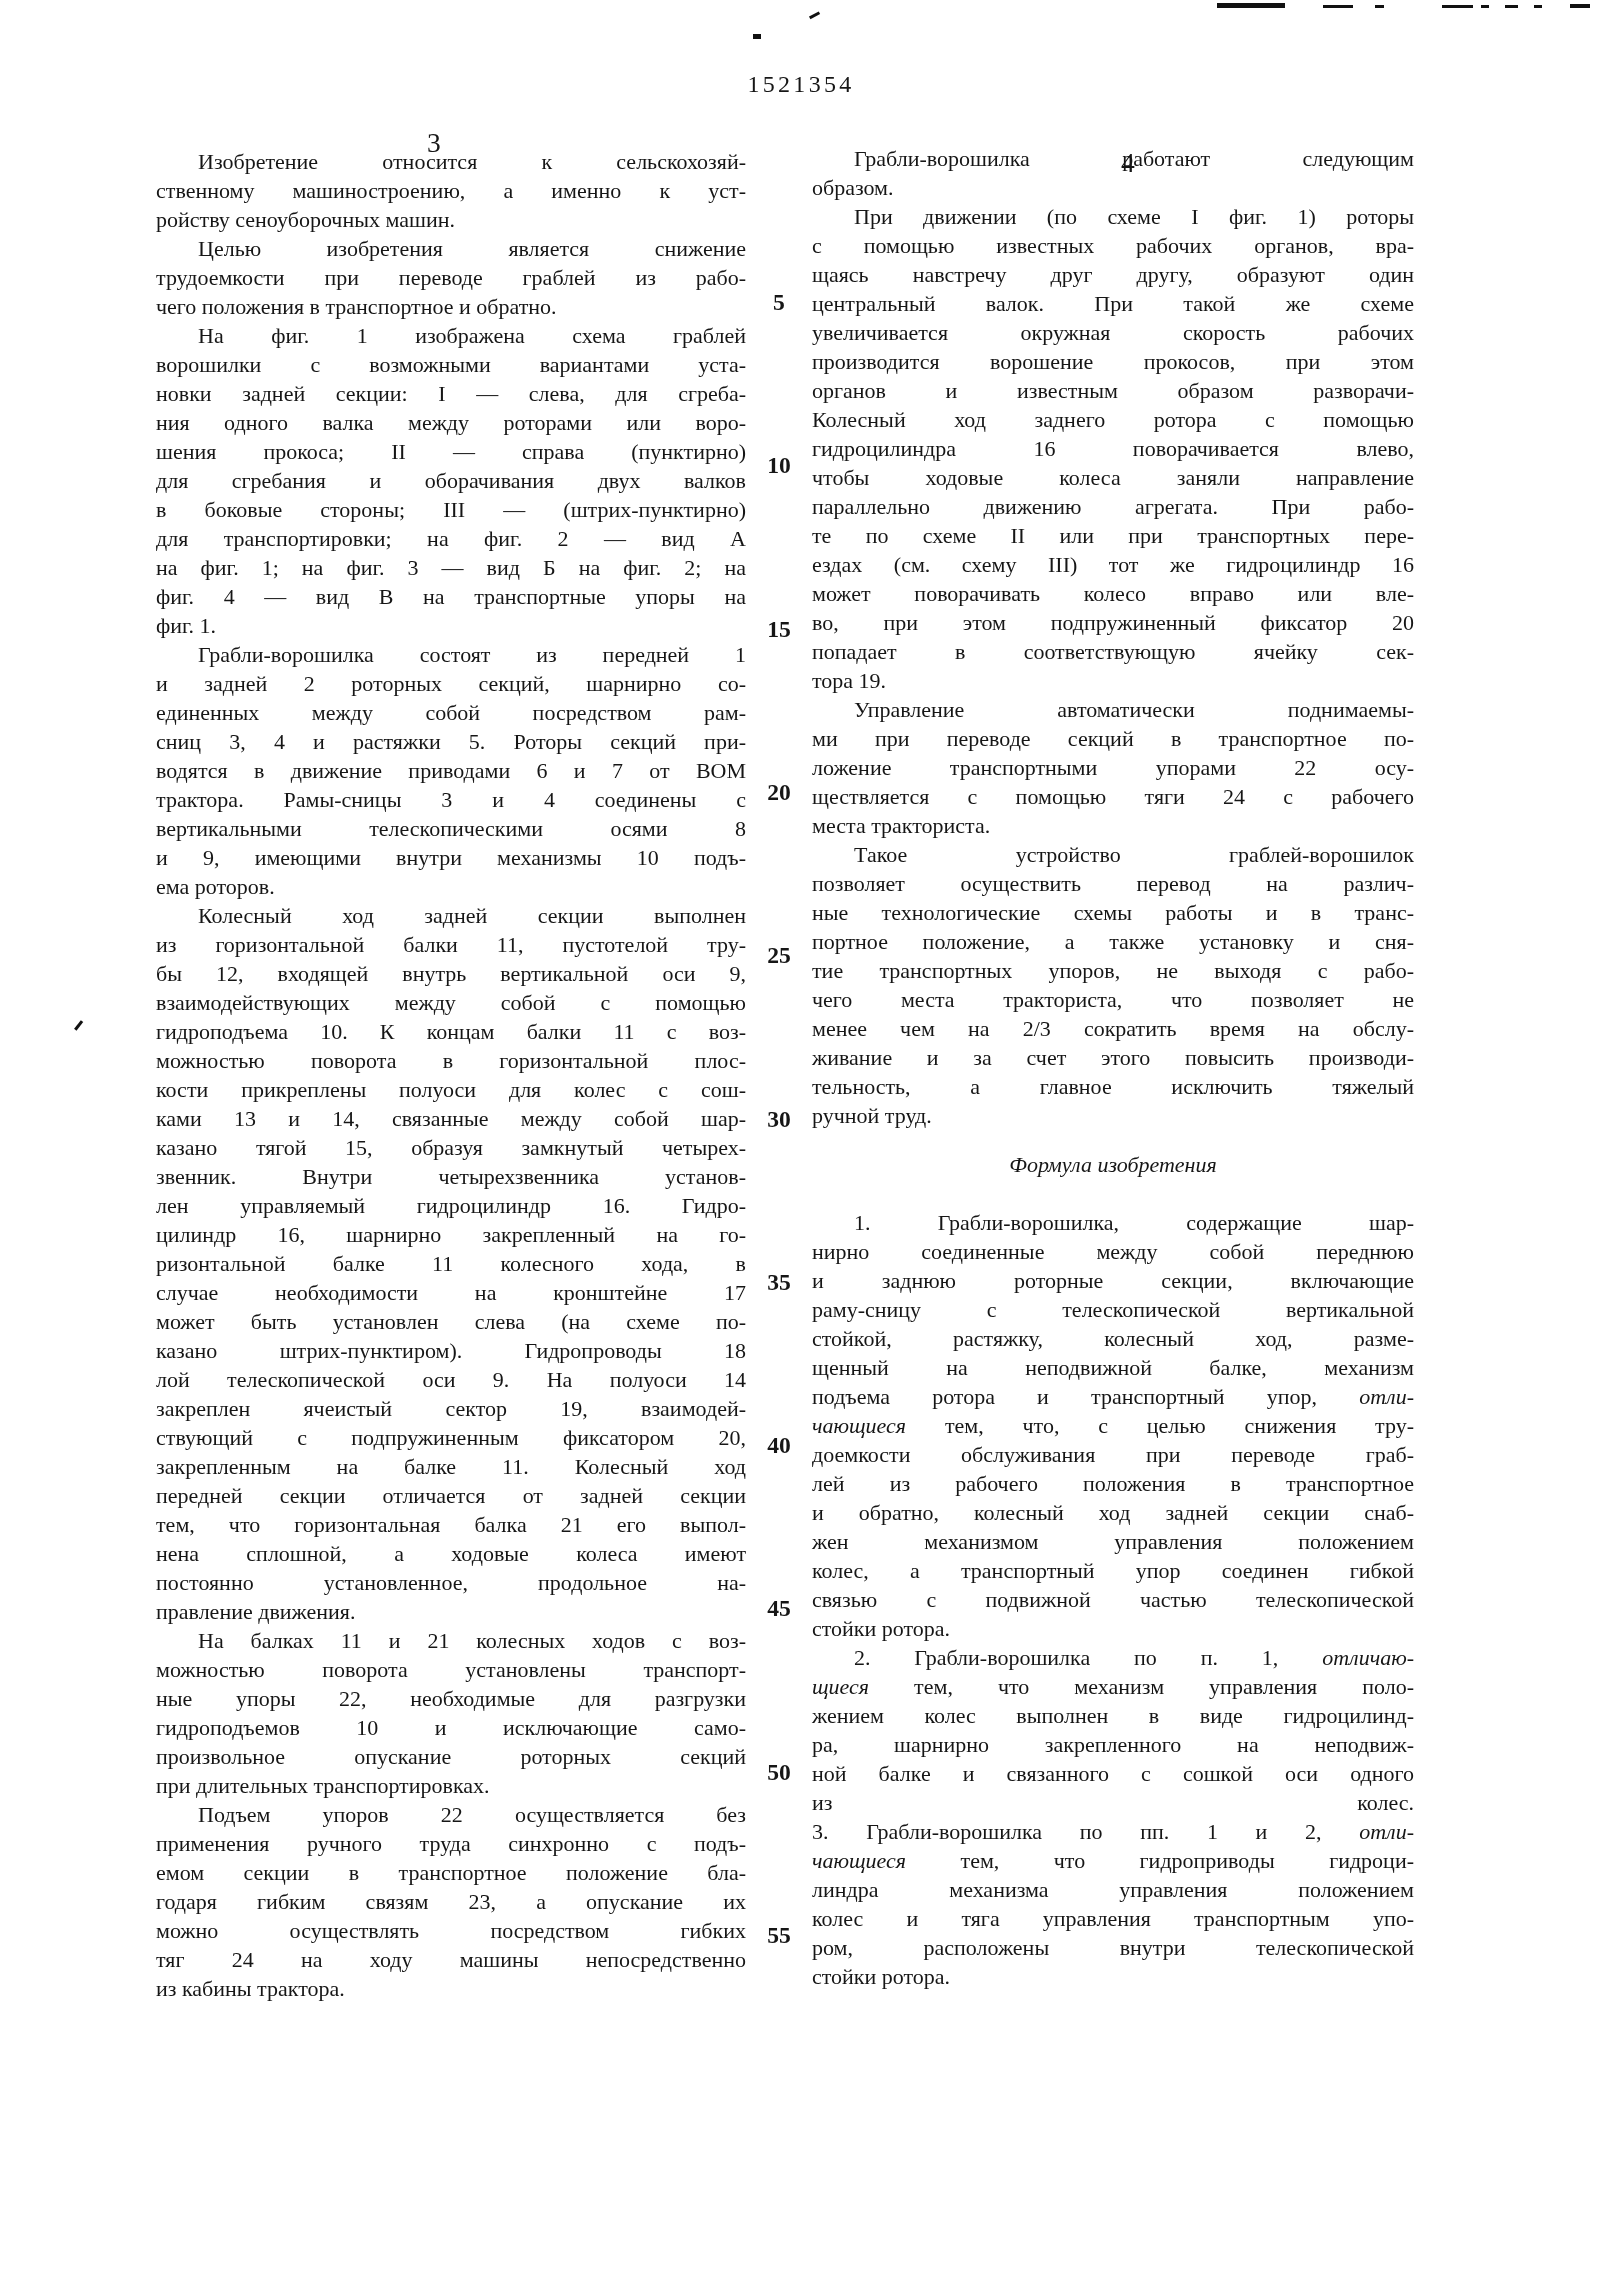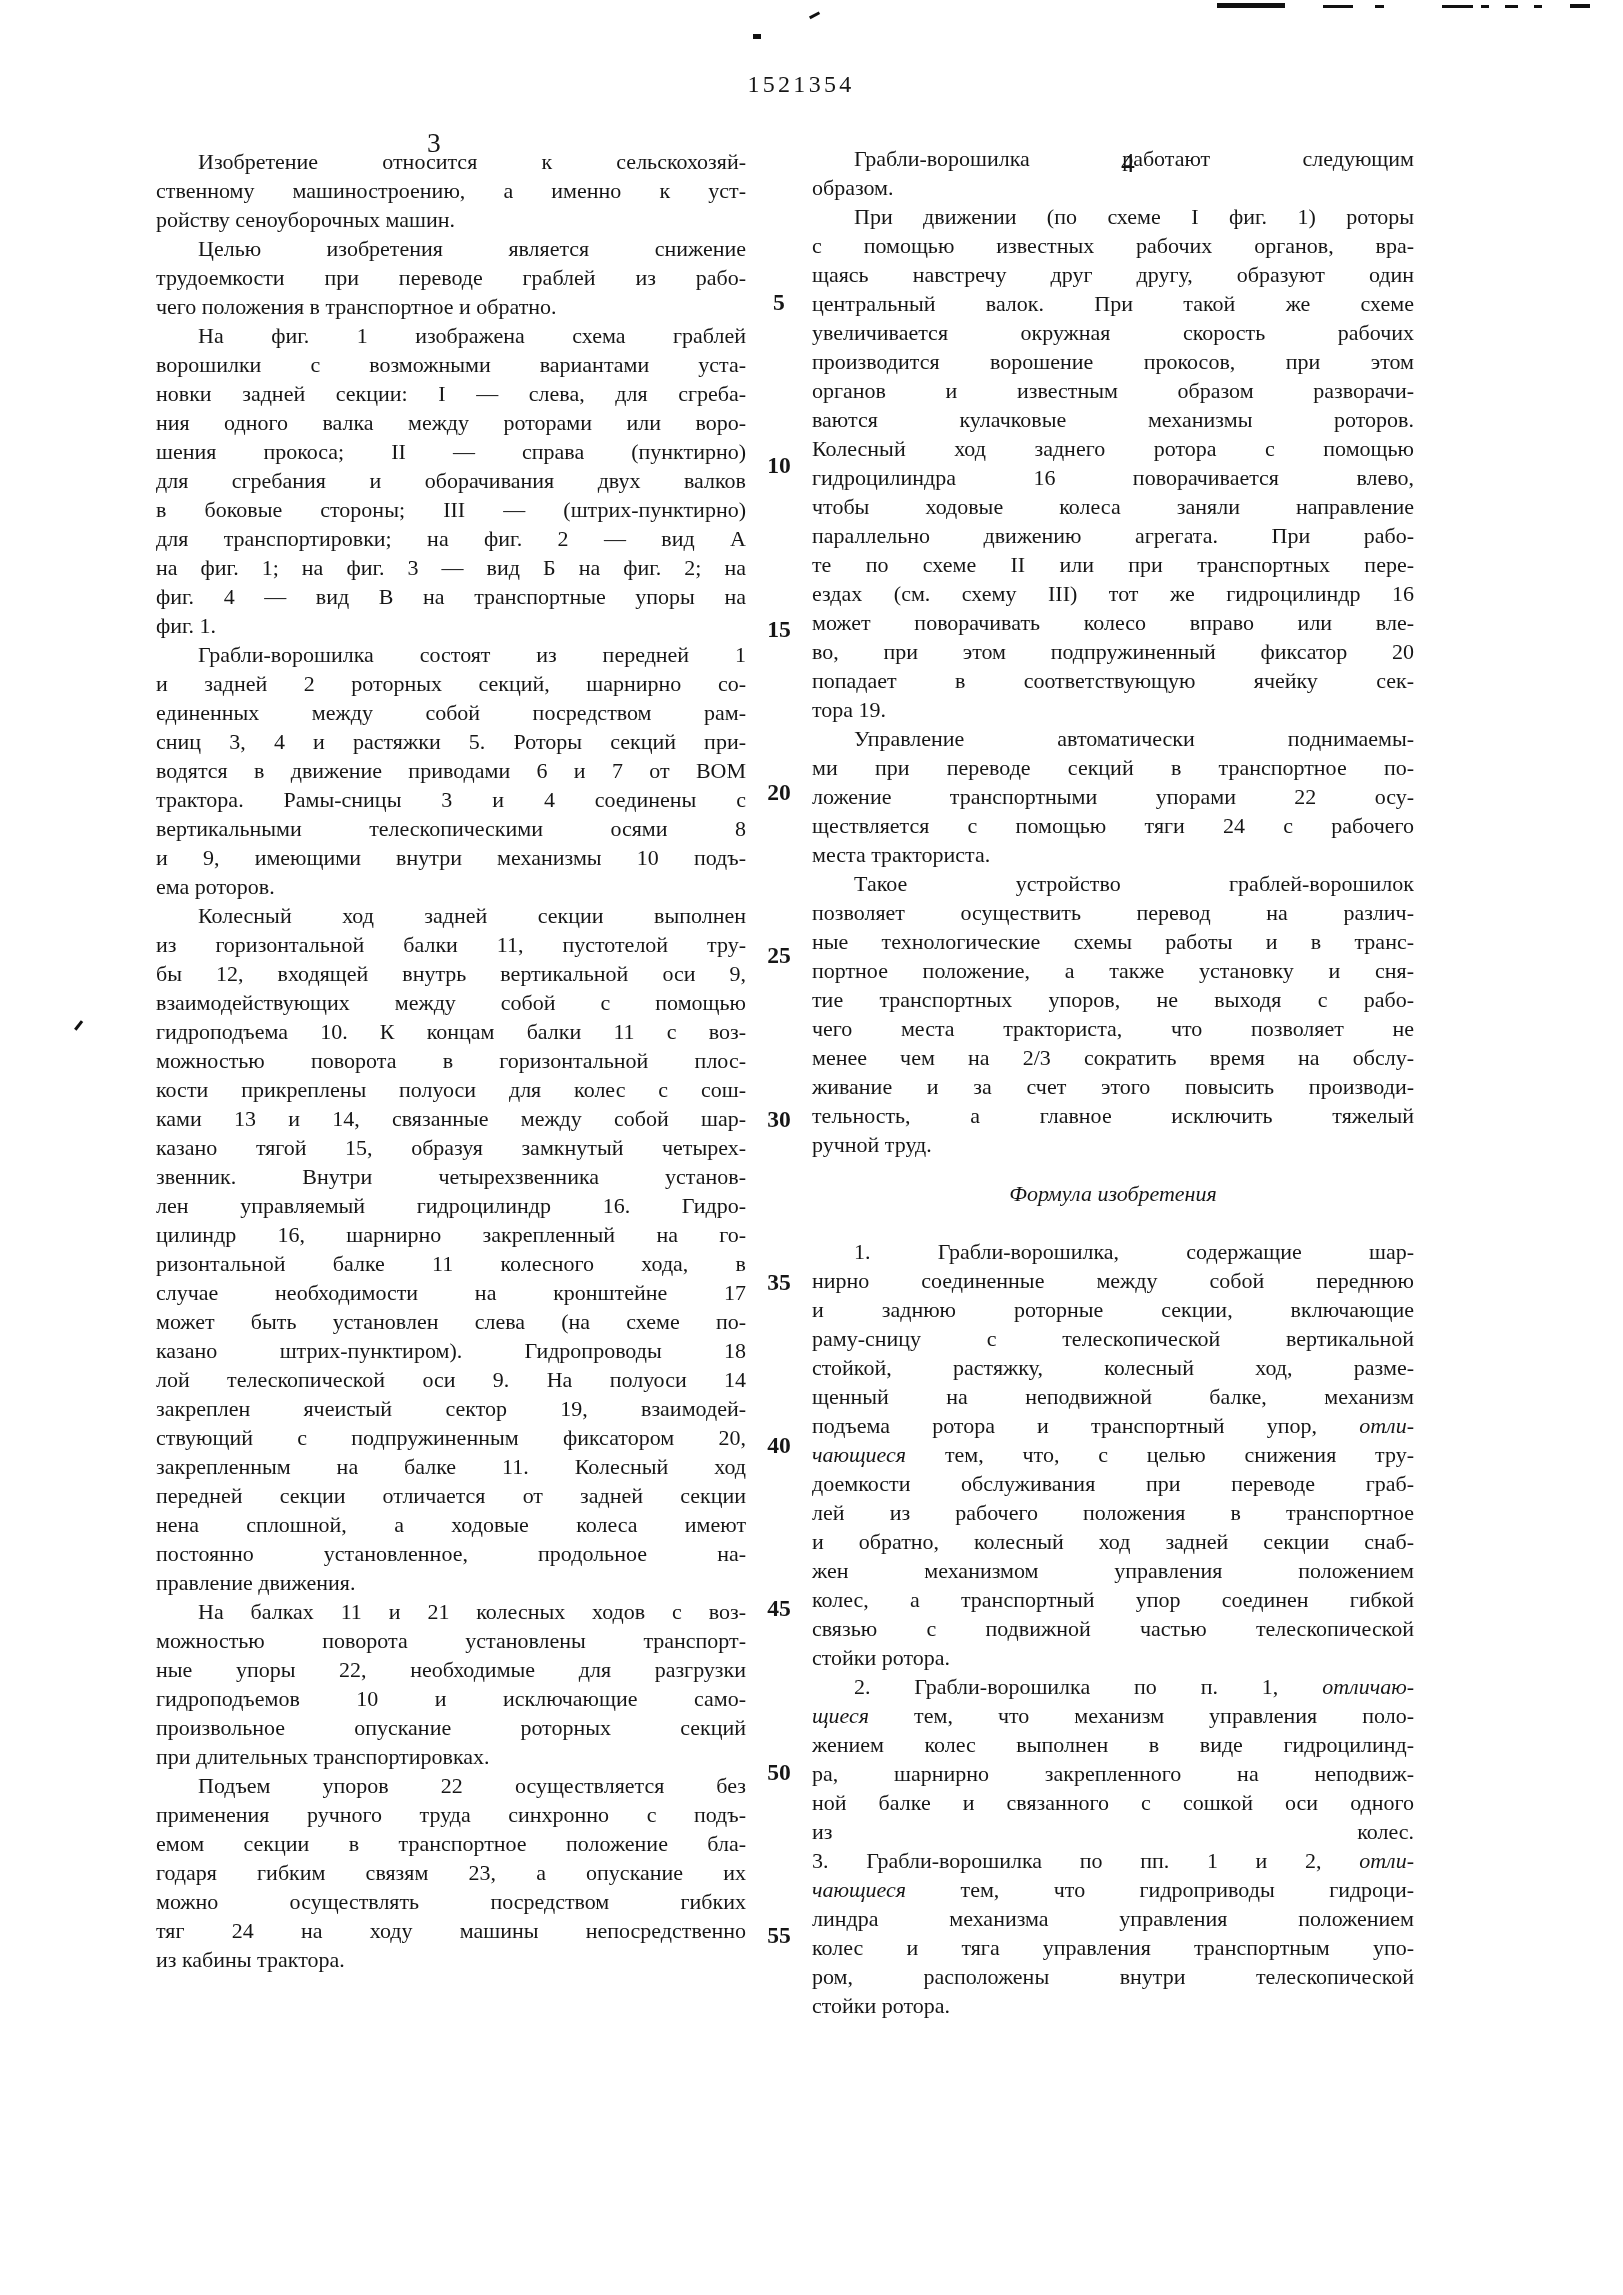--- a/index.html
+++ b/index.html
@@ -135,20 +135,21 @@
         <div class="line"><span>цилиндр 16, шарнирно закрепленный на го-</span></div>
         <div class="line"><span>ризонтальной балке 11 колесного хода, в</span></div>
         <div class="line"><span>случае необходимости на кронштейне 17</span></div>
         <div class="line"><span>может быть установлен слева (на схеме по-</span></div>
         <div class="line"><span>казано штрих-пунктиром). Гидропроводы 18</span></div>
         <div class="line"><span>лой телескопической оси 9. На полуоси 14</span></div>
         <div class="line"><span>закреплен ячеистый сектор 19, взаимодей-</span></div>
         <div class="line"><span>ствующий с подпружиненным фиксатором 20,</span></div>
         <div class="line"><span>закрепленным на балке 11. Колесный ход</span></div>
         <div class="line"><span>передней секции отличается от задней секции</span></div>
+        <div class="line"><span>тем, что горизонтальная балка 21 его выпол-</span></div>
         <div class="line"><span>нена сплошной, а ходовые колеса имеют</span></div>
         <div class="line"><span>постоянно установленное, продольное на-</span></div>
         <div class="line last"><span>правление движения.</span></div>
       </div>
       <div class="para">
         <div class="line first"><span>На балках 11 и 21 колесных ходов с воз-</span></div>
         <div class="line"><span>можностью поворота установлены транспорт-</span></div>
         <div class="line"><span>ные упоры 22, необходимые для разгрузки</span></div>
         <div class="line"><span>гидроподъемов 10 и исключающие само-</span></div>
         <div class="line"><span>произвольное опускание роторных секций</span></div>
@@ -185,21 +186,20 @@
         <div class="line last"><span>образом.</span></div>
       </div>
       <div class="para">
         <div class="line first"><span>При движении (по схеме I фиг. 1) роторы</span></div>
         <div class="line"><span>с помощью известных рабочих органов, вра-</span></div>
         <div class="line"><span>щаясь навстречу друг другу, образуют один</span></div>
         <div class="line"><span>центральный валок. При такой же схеме</span></div>
         <div class="line"><span>увеличивается окружная скорость рабочих</span></div>
         <div class="line"><span>производится ворошение прокосов, при этом</span></div>
         <div class="line"><span>органов и известным образом разворачи-</span></div>
-        <div class="line"><span>ваются кулачковые механизмы роторов.</span></div>
         <div class="line"><span>Колесный ход заднего ротора с помощью</span></div>
         <div class="line"><span>гидроцилиндра 16 поворачивается влево,</span></div>
         <div class="line"><span>чтобы ходовые колеса заняли направление</span></div>
         <div class="line"><span>параллельно движению агрегата. При рабо-</span></div>
         <div class="line"><span>те по схеме II или при транспортных пере-</span></div>
         <div class="line"><span>ездах (см. схему III) тот же гидроцилиндр 16</span></div>
         <div class="line"><span>может поворачивать колесо вправо или вле-</span></div>
         <div class="line"><span>во, при этом подпружиненный фиксатор 20</span></div>
         <div class="line"><span>попадает в соответствующую ячейку сек-</span></div>
         <div class="line last"><span>тора 19.</span></div>

